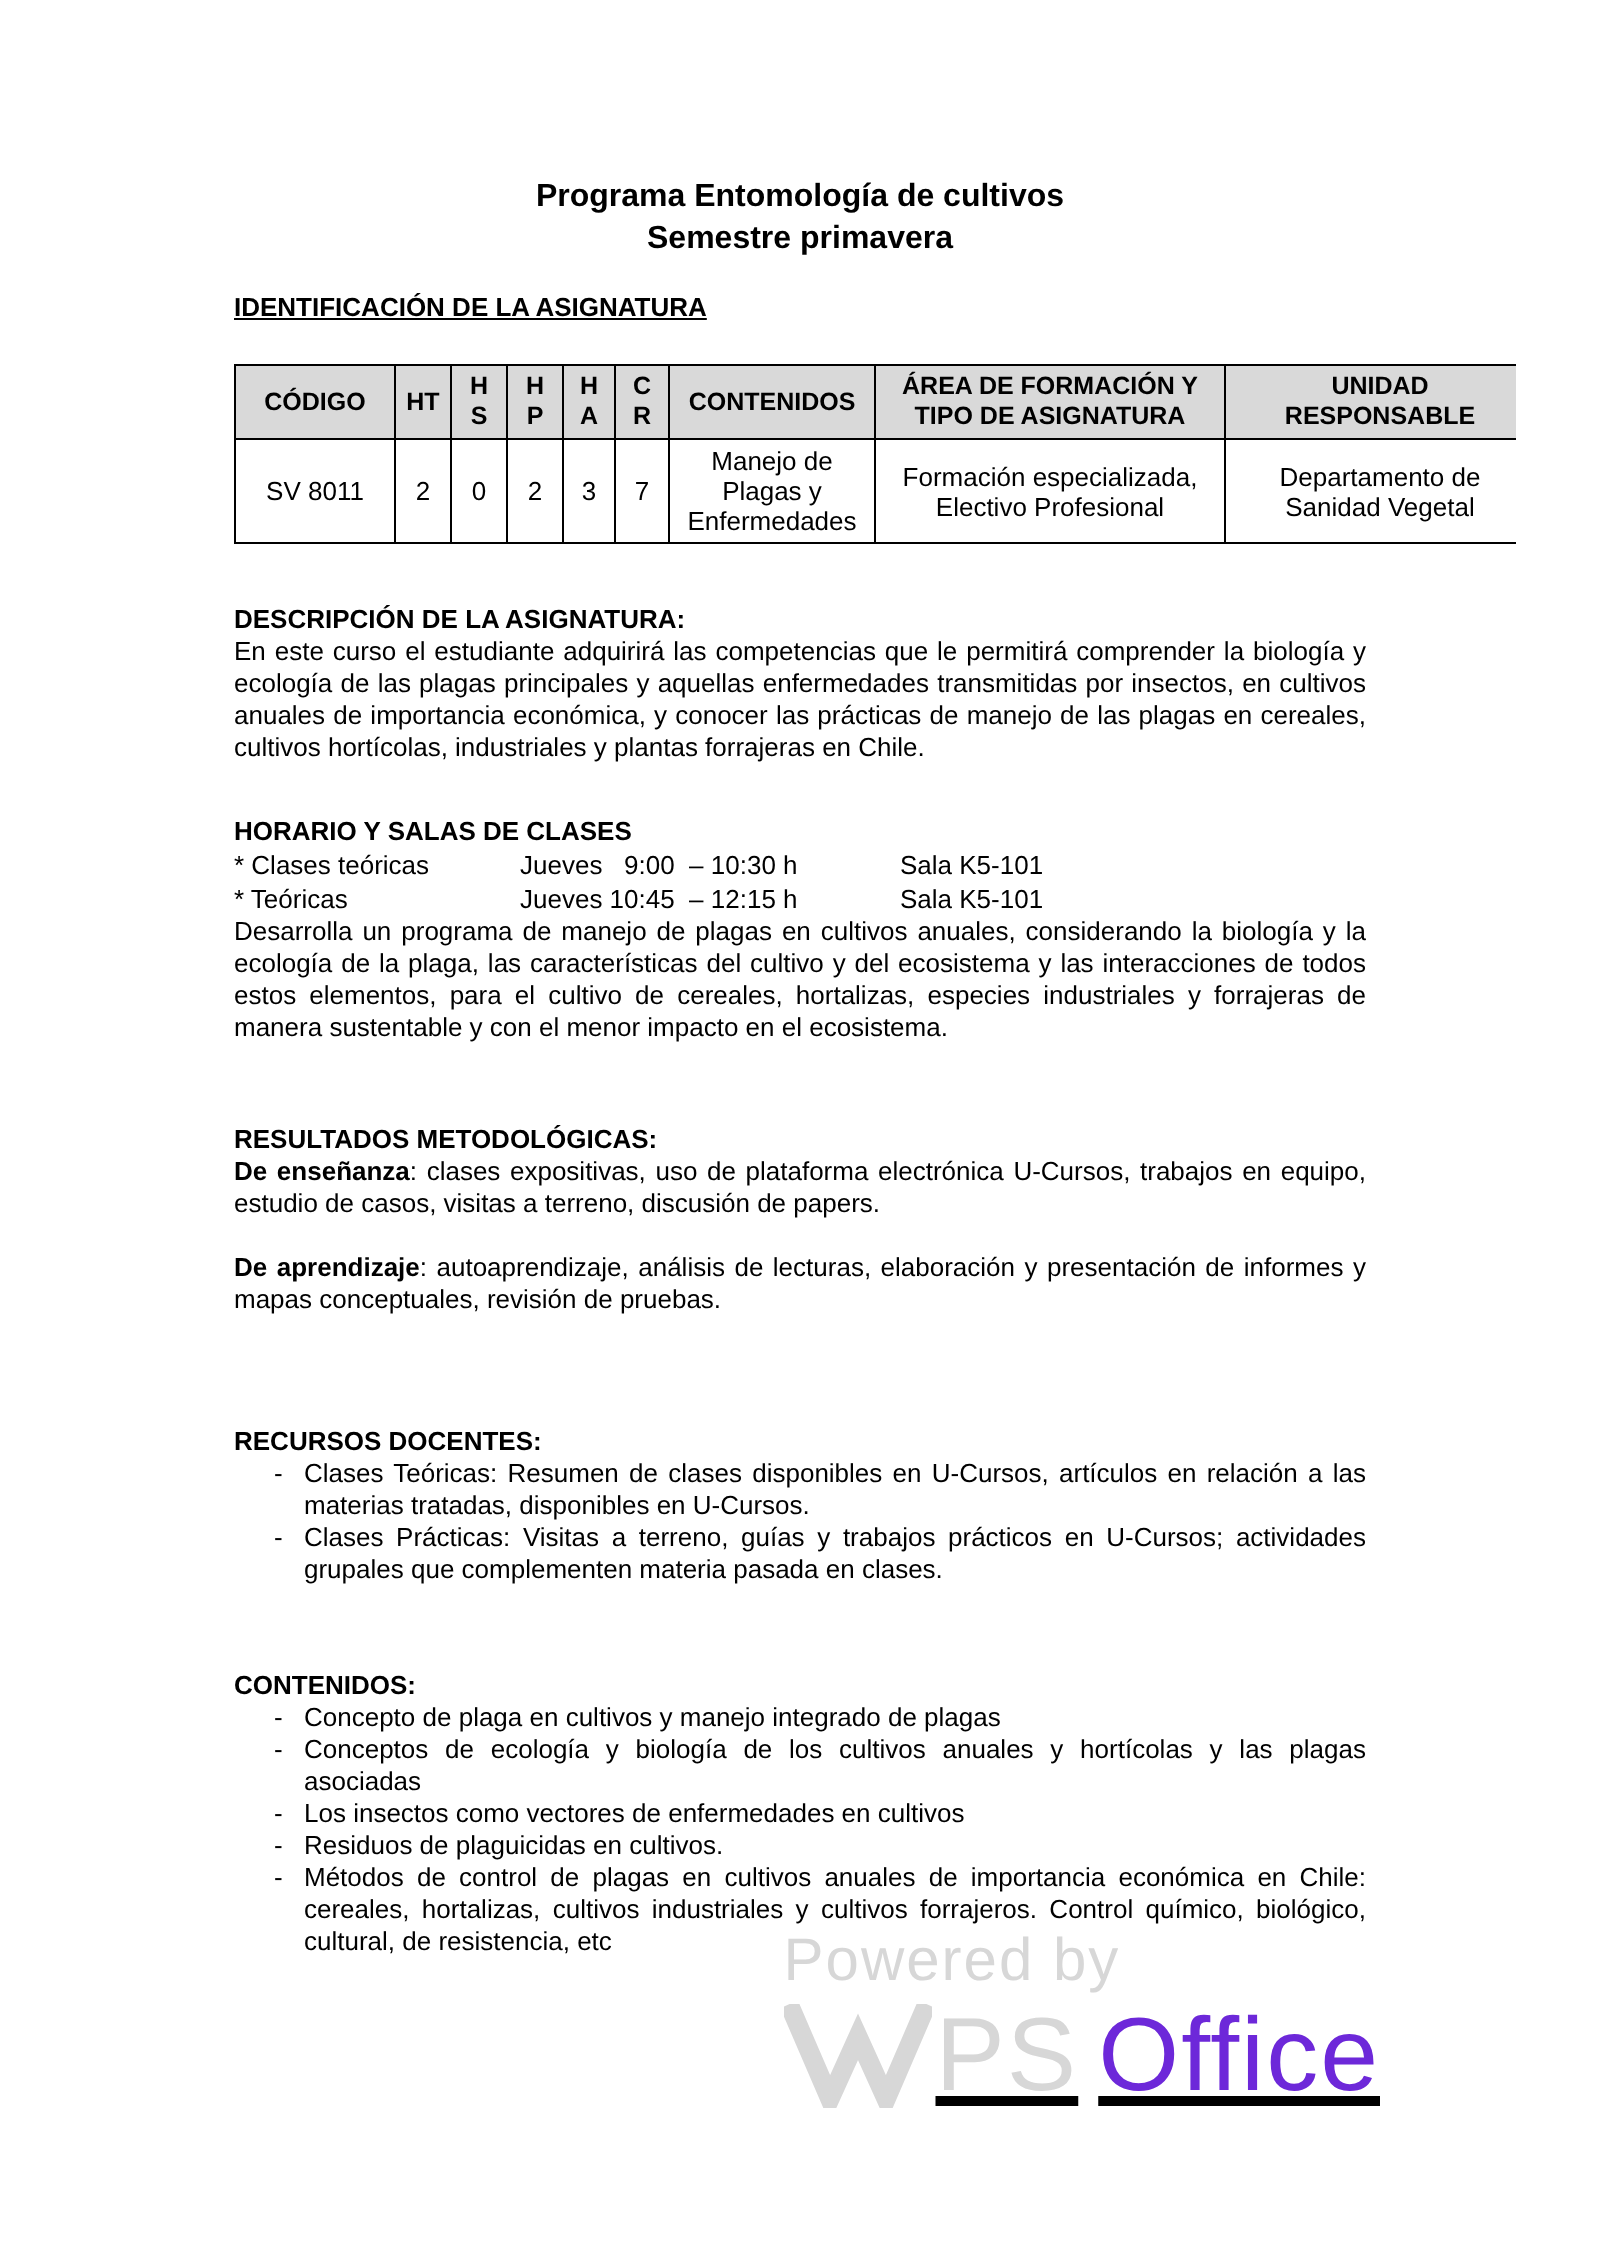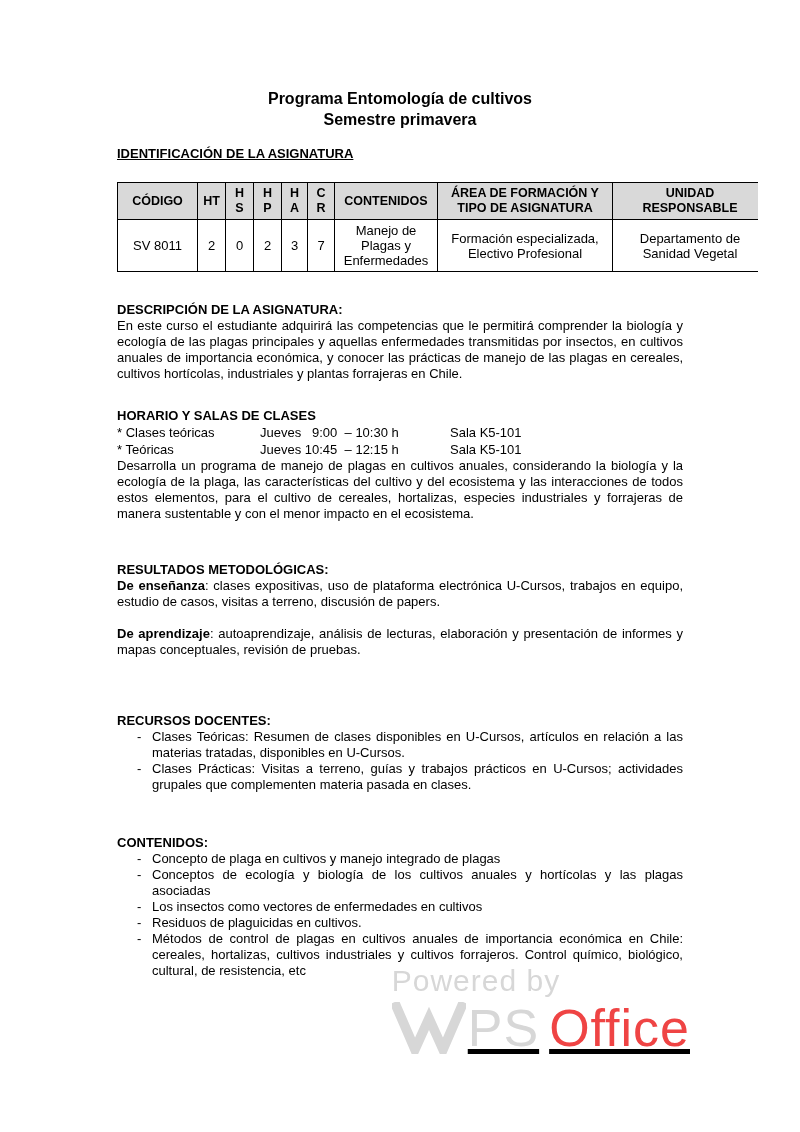--- a/index.html
+++ b/index.html
@@ -119,21 +119,21 @@
   .wm-logo { width: 74px; height: 52px; margin-right: 2px; }
   .wm-wps {
     font-size: 52px;
     line-height: 56px;
     color: #d7d7d7;
     letter-spacing: 1px;
   }
   .wm-office {
     font-size: 52px;
     line-height: 56px;
-    color: #ef4444;
+    color: #6d28d9;
     margin-left: 10px;
     letter-spacing: 1px;
   }
 </style>
 </head>
 <body>
 
 <div class="page">
 
   <div class="doc-title">

